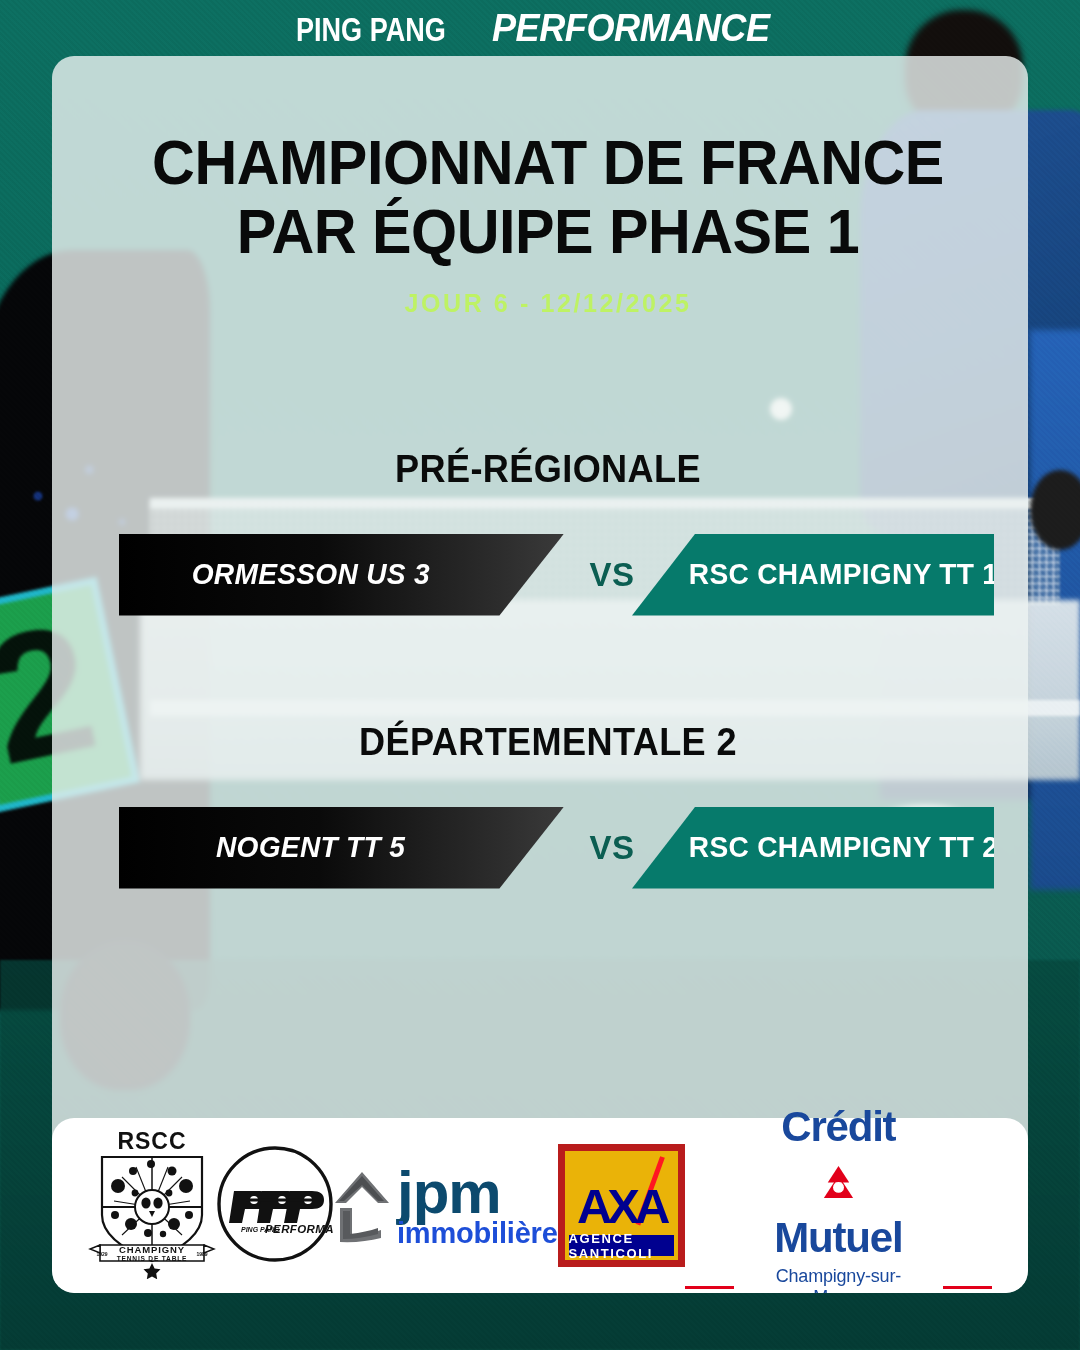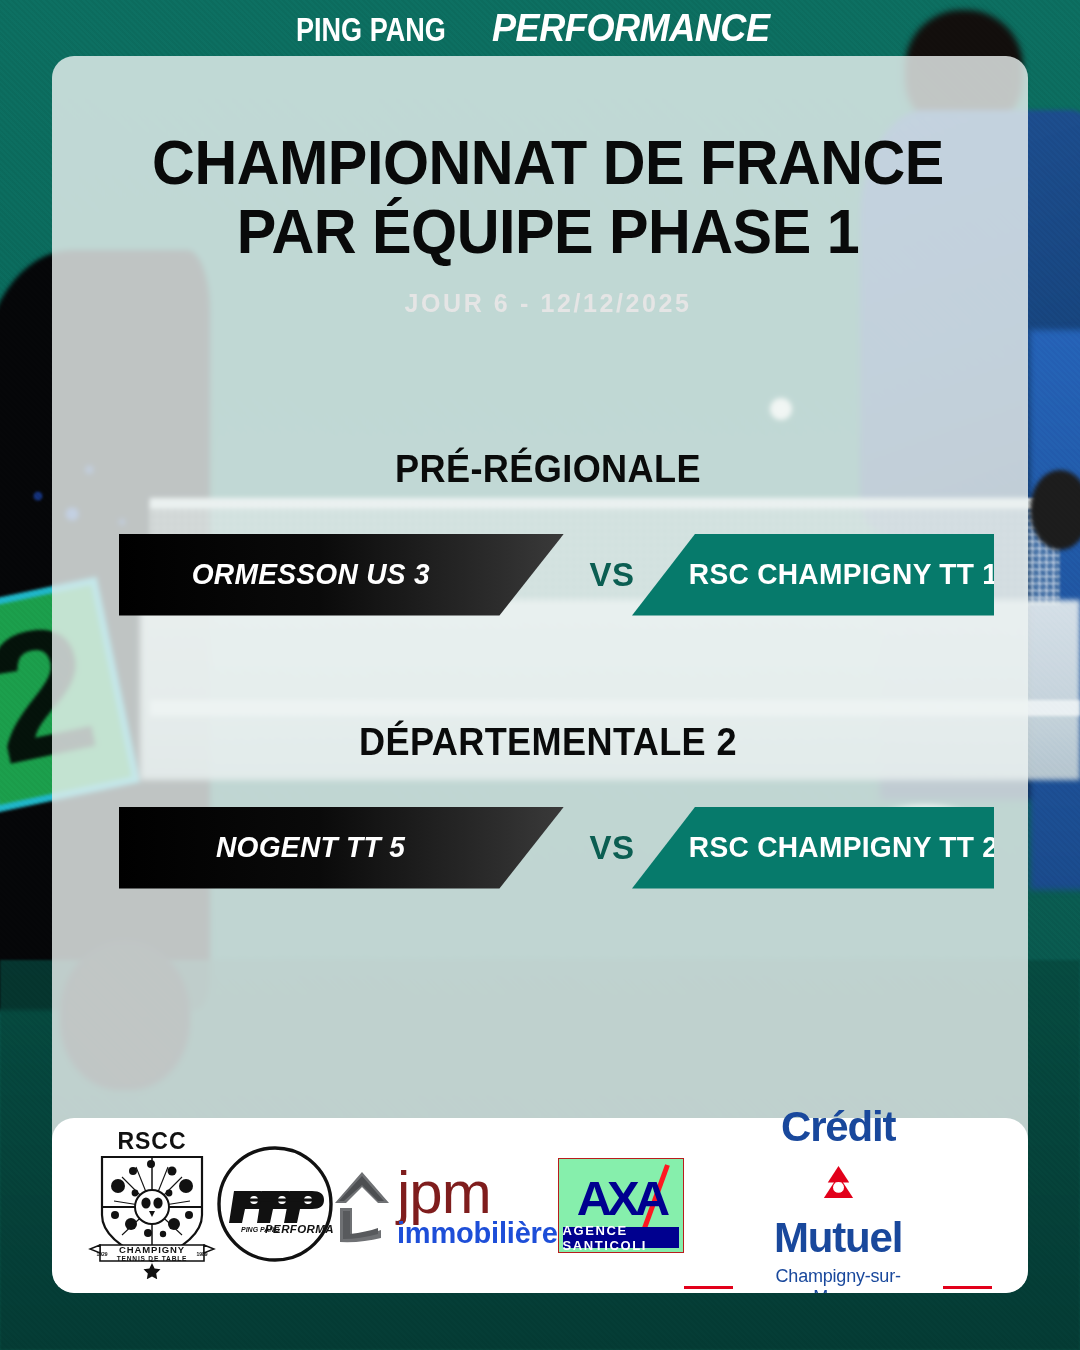--- a/index.html
+++ b/index.html
@@ -243,21 +243,21 @@
     line-height: 1.1;
     font-weight: bold;
     color: #090a0a;
     letter-spacing: -0.5px;
     transform: scaleX(.94);
   }
   #title-block .subtitle {
     margin-top: 22px;
     font-size: 25px;
     font-weight: bold;
-    color: #e5e5e5;
+    color: #bef264;
     letter-spacing: 2.6px;
   }
 
   
   .category-section { margin-top: 0; }
   #section-0 { padding-top: 130px; }
   #section-1 { padding-top: 105px; }
 
   .category-title {
     text-align: center;
@@ -348,33 +348,33 @@
   
   .logo-ppp { width: 118px; height: 118px; }
 
   
   .logo-jpm {
     display: flex; align-items: center; gap: 7px;
   }
   .logo-jpm .house { width: 56px; height: 76px; }
   .logo-jpm .jpm-text { line-height: 1; }
   .logo-jpm .jpm-main {
-    font-size: 60px; font-weight: normal; color: #7f1d1d;
+    font-size: 60px; font-weight: bold; color: #0c4a6e;
     letter-spacing: -1px; display: block;
   }
   .logo-jpm .jpm-sub {
     font-size: 29px; font-weight: bold; color: #1d4ed8;
     display: block; margin-top: -4px; letter-spacing: -.2px;
   }
 
   
   .logo-axa {
-    width: 133px; height: 95px;
-    border: 1px solid #b91c1c;
-    background: #86efac;
+    width: 133px; height: 123px;
+    border: 7px solid #b91c1c;
+    background: #eab308;
     position: relative;
   }
   .logo-axa .slash {
     position: absolute;
     right: 13px; top: 6px;
     width: 5px; height: 72px;
     background: #ff1721;
     transform: rotate(20deg);
     transform-origin: top center;
   }

